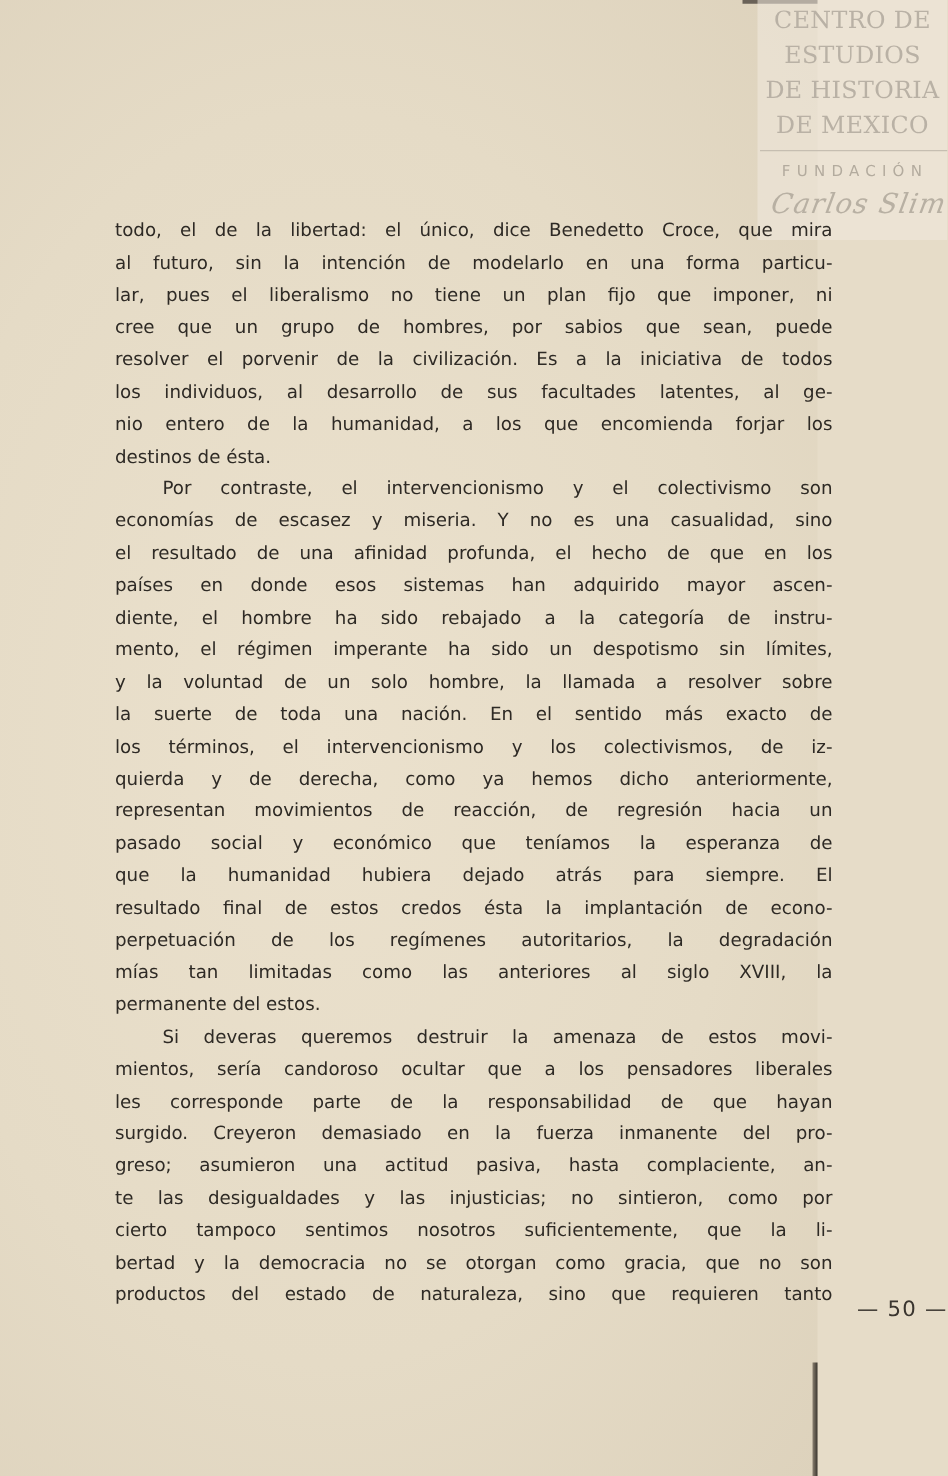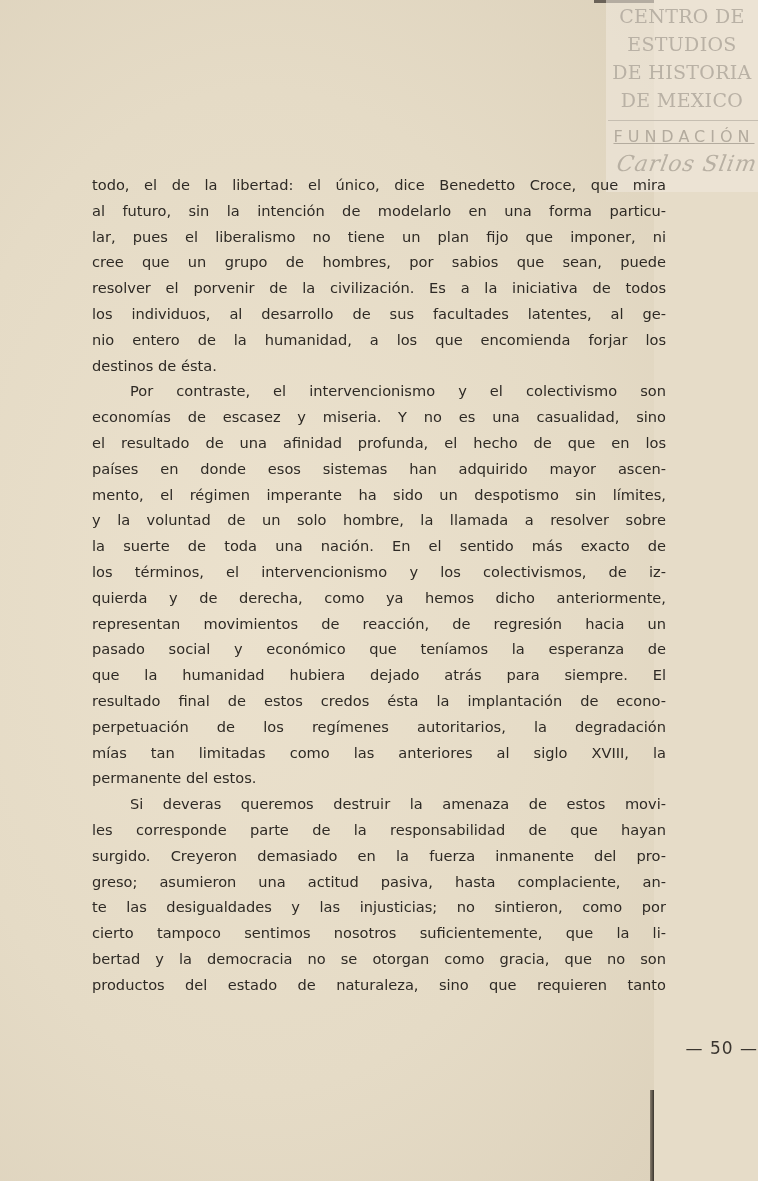--- a/index.html
+++ b/index.html
@@ -30,22 +30,22 @@
     }
     .wm-line {
       font-size: 19px; line-height: 28px; letter-spacing: 0.3px;
     }
     .wm-first { margin-top: 2px; }
     .wm-rule {
       margin: 6px 0 4px 2px; height: 1px; background: #c6beb1; width: 150px;
     }
     .wm-fund {
       font-family: "DejaVu Sans", sans-serif;
-      font-size: 16px; letter-spacing: 5px; line-height: 24px;
-      color: #b3ab9e; padding-left: 4px; text-decoration: underline;
+      font-size: 12px; letter-spacing: 5px; line-height: 24px;
+      color: #b3ab9e; padding-left: 4px;
     }
     .wm-sig {
       font-family: "DejaVu Serif", serif; font-style: italic;
       font-size: 22px; color: #b8b0a3; line-height: 30px;
       padding-left: 10px; transform: skewX(-10deg);
       letter-spacing: 1px;
     }
     .body-text {
       position: absolute; left: 92px; top: 172px; width: 574px;
       color: #2e2a25;
@@ -92,35 +92,37 @@
         <span class="para-line">resolver el porvenir de la civilización. Es a la iniciativa de todos</span>
         <span class="para-line">los individuos, al desarrollo de sus facultades latentes, al ge-</span>
         <span class="para-line">nio entero de la humanidad, a los que encomienda forjar los</span>
         <span class="para-line last">destinos de ésta.</span>
       </div>
       <div>
         <span class="para-line indent">Por contraste, el intervencionismo y el colectivismo son</span>
         <span class="para-line">economías de escasez y miseria.  Y no es una casualidad, sino</span>
         <span class="para-line">el resultado de una afinidad profunda, el hecho de que en los</span>
         <span class="para-line">países en donde esos sistemas han adquirido mayor ascen-</span>
+        <span class="para-line">diente, el hombre ha sido rebajado a la categoría de instru-</span>
         <span class="para-line">mento, el régimen imperante ha sido un despotismo sin límites,</span>
         <span class="para-line">y la voluntad de un solo hombre, la llamada a resolver sobre</span>
         <span class="para-line">la suerte de toda una nación.  En el sentido más exacto de</span>
         <span class="para-line">los términos, el intervencionismo y los colectivismos, de iz-</span>
         <span class="para-line">quierda y de derecha, como ya hemos dicho anteriormente,</span>
         <span class="para-line">representan movimientos de reacción, de regresión hacia un</span>
         <span class="para-line">pasado social y económico que teníamos la esperanza de</span>
         <span class="para-line">que la humanidad hubiera dejado atrás para siempre.  El</span>
         <span class="para-line">resultado final de estos credos ésta la implantación de econo-</span>
         <span class="para-line">perpetuación de los regímenes autoritarios, la degradación</span>
         <span class="para-line">mías tan limitadas como las anteriores al siglo XVIII, la</span>
         <span class="para-line last">permanente del estos.</span>
       </div>
       <div>
         <span class="para-line indent">Si deveras queremos destruir la amenaza de estos movi-</span>
+        <span class="para-line">mientos, sería candoroso ocultar que a los pensadores liberales</span>
         <span class="para-line">les corresponde parte de la responsabilidad de que hayan</span>
         <span class="para-line">surgido.  Creyeron demasiado en la fuerza inmanente del pro-</span>
         <span class="para-line">greso; asumieron una actitud pasiva, hasta complaciente, an-</span>
         <span class="para-line">te las desigualdades y las injusticias; no sintieron, como por</span>
         <span class="para-line">cierto tampoco sentimos nosotros suficientemente, que la li-</span>
         <span class="para-line">bertad y la democracia no se otorgan como gracia, que no son</span>
         <span class="para-line">productos del estado de naturaleza, sino que requieren tanto</span>
       </div>
     </div>
 

